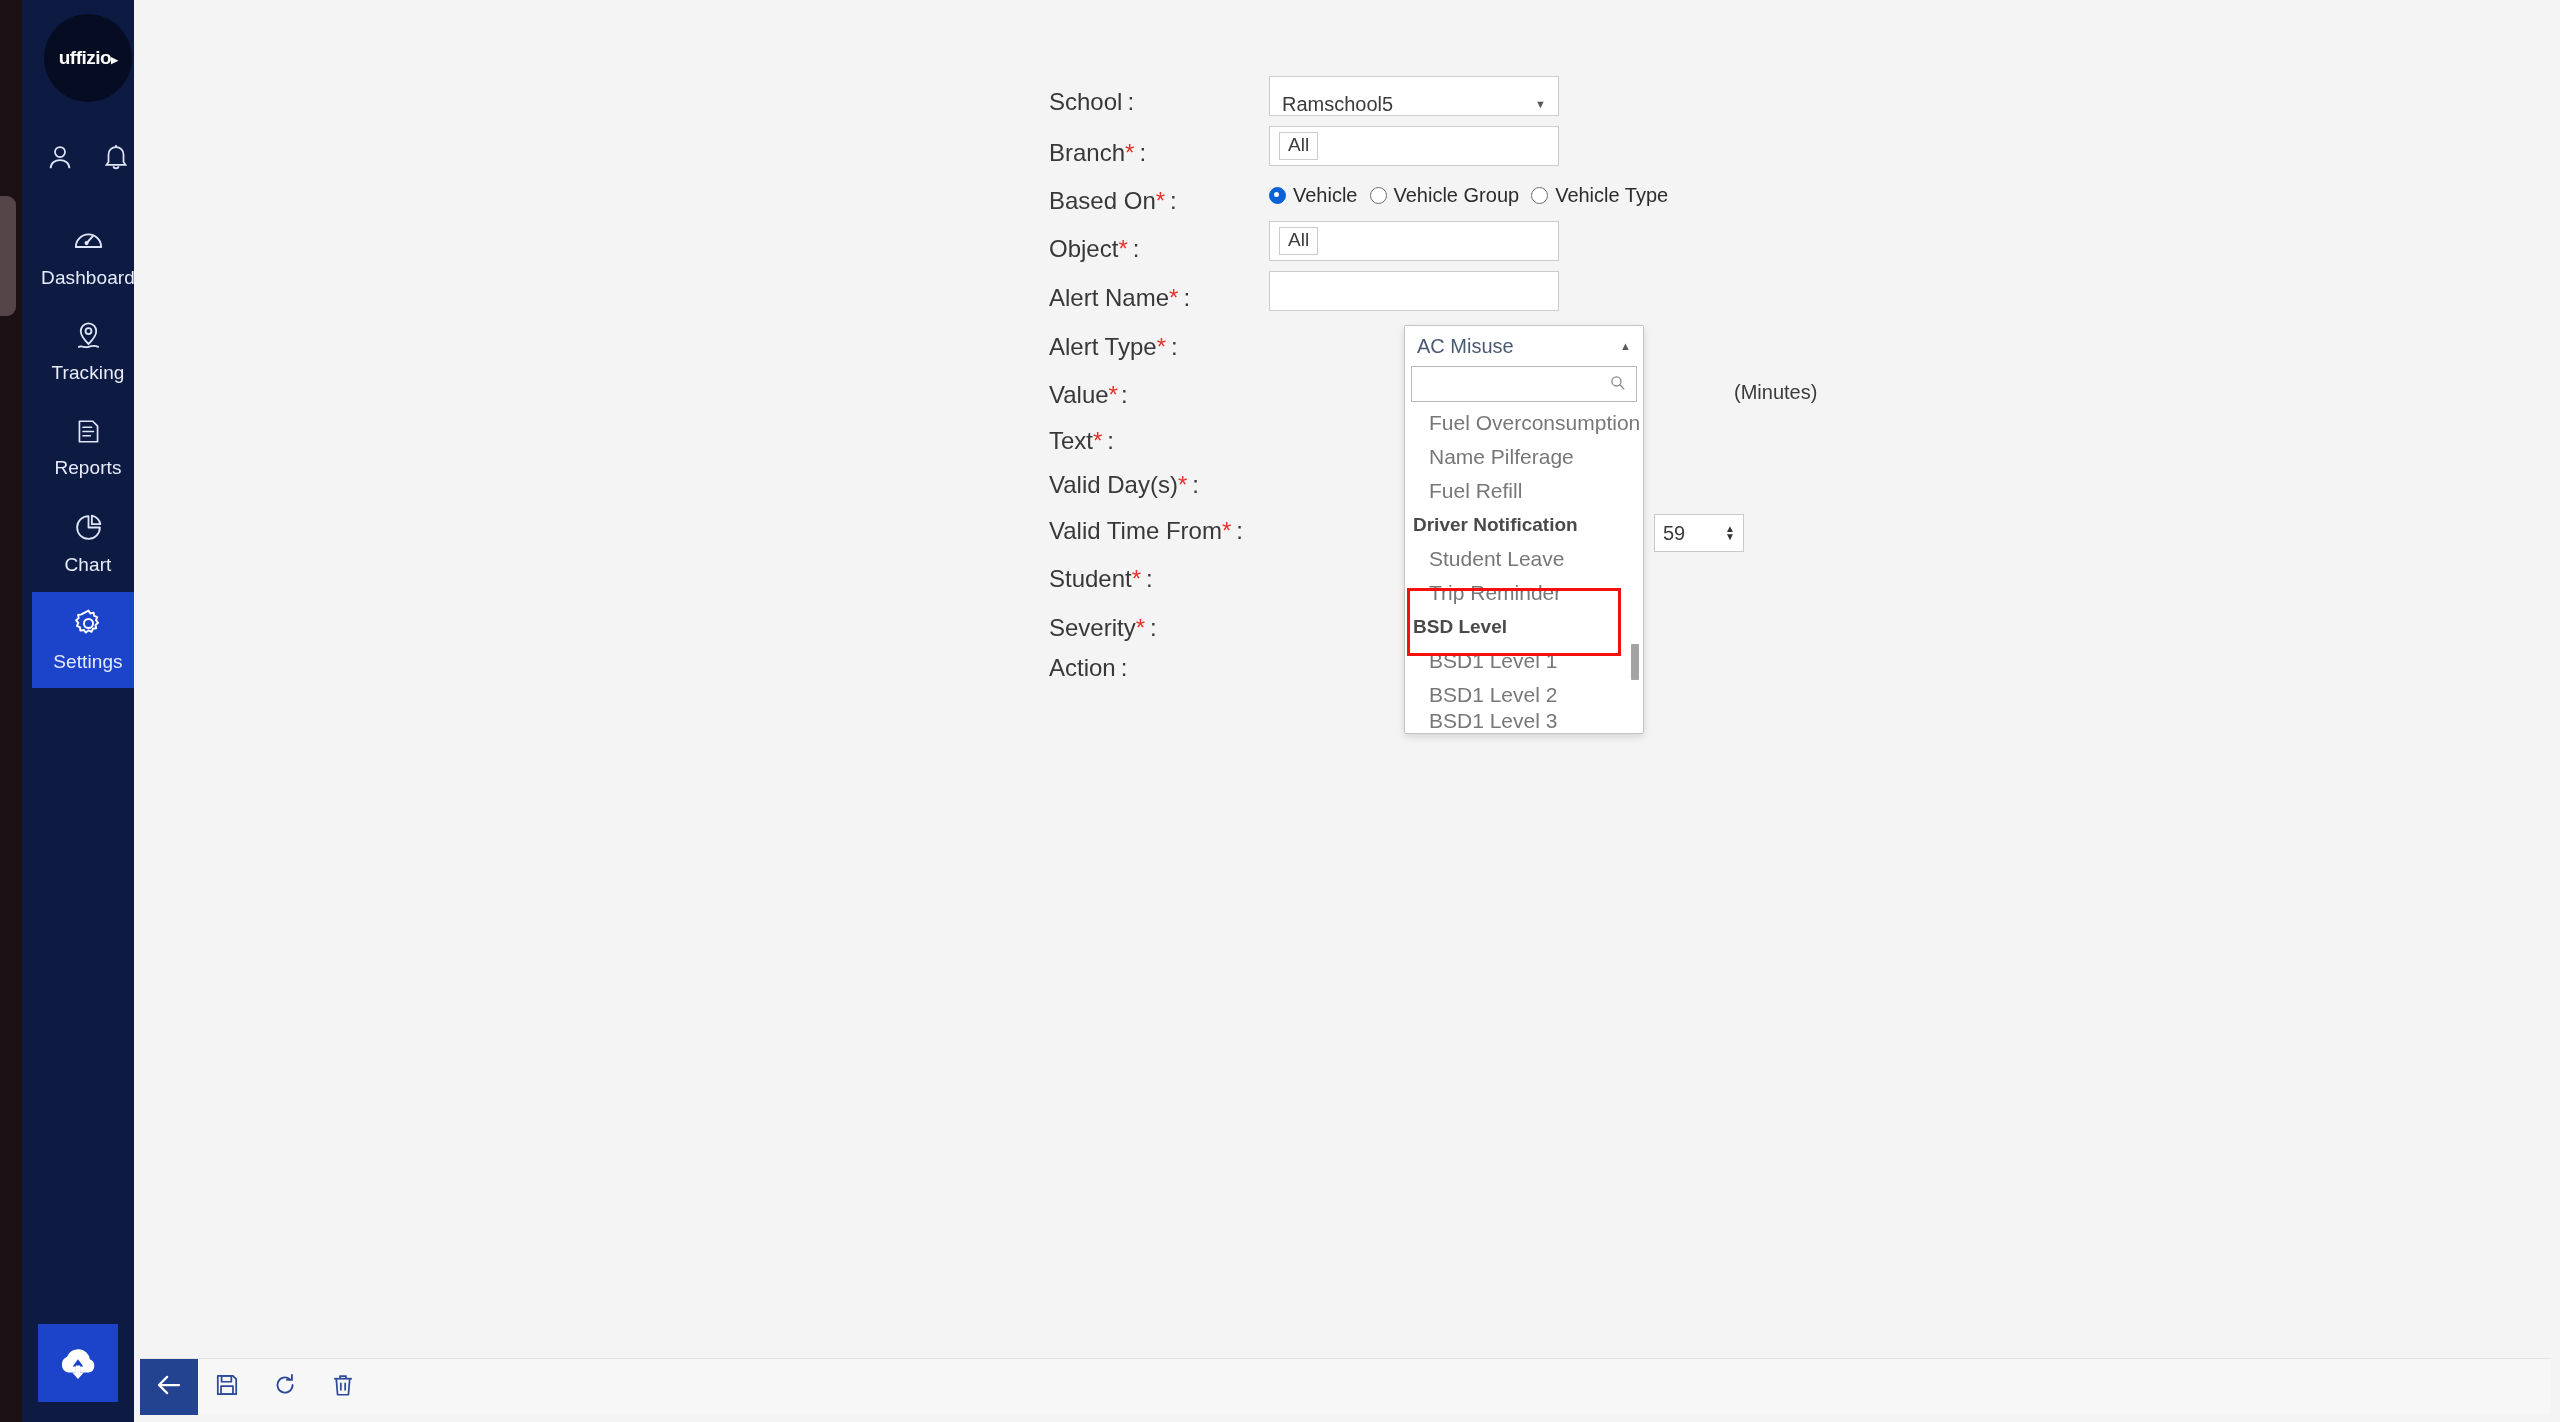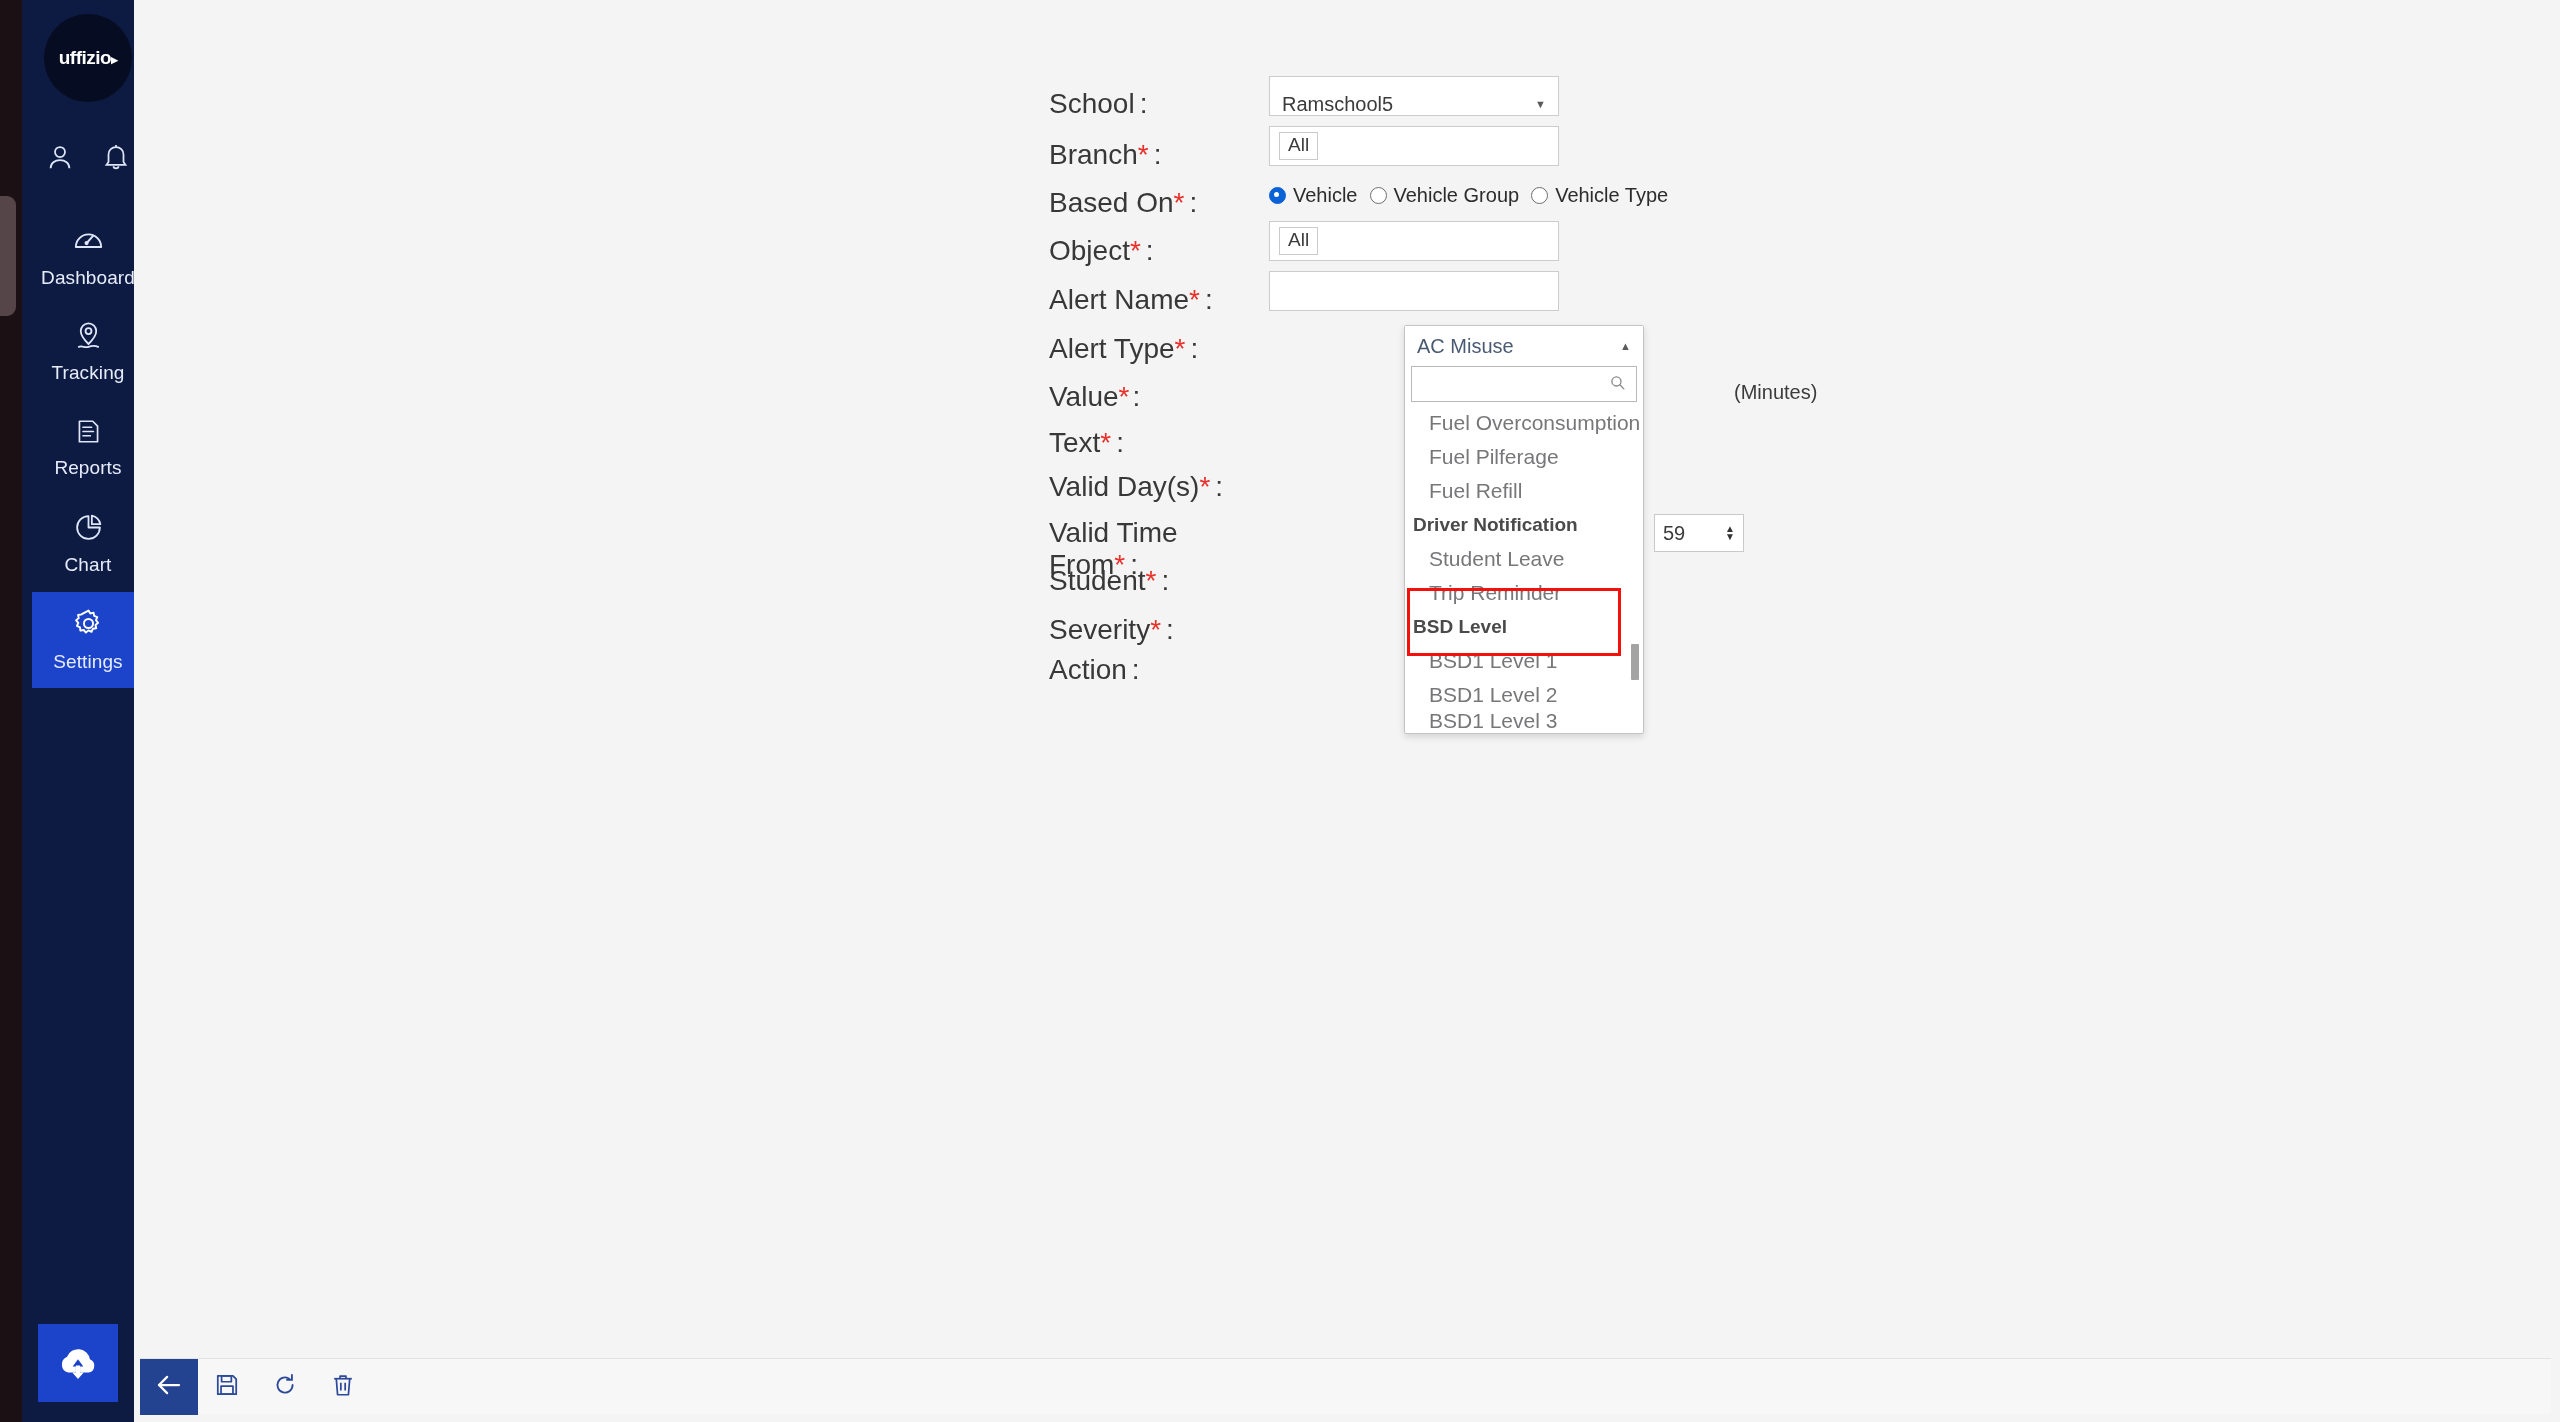--- a/index.html
+++ b/index.html
@@ -85,21 +85,21 @@
   }
 
   
   #form {
     position: absolute; left: 0; top: 66px;
     width: 2411px;
   }
   .lbl {
     position: absolute;
     width: 220px; text-align: left;
-    font-size: 28px; color: #383838;
+    font-size: 24px; color: #383838;
     left: 915px;
   }
   .req { color: #e8312a; }
 
   .ctl { position: absolute; left: 1135px; }
 
   .inp {
     width: 290px; height: 40px;
     background: #ffffff;
     border: 1px solid #cccccc;
@@ -402,21 +402,21 @@
           <svg width="17" height="17" viewBox="0 0 24 24" fill="none" stroke="#8a8a8a" stroke-width="1.9">
             <circle cx="10.5" cy="10.5" r="6.4"></circle>
               <path d="M15.3 15.3 21 21" stroke-linecap="round"></path>
           </svg>
         </span>
       </div>
     </div>
 
     <div id="dd-list">
       <div class="dd-opt">Fuel Overconsumption</div>
-      <div class="dd-opt">Fuel Pilferage</div>
+      <div class="dd-opt">Name Pilferage</div>
       <div class="dd-opt">Fuel Refill</div>
       <div class="dd-group">Driver Notification</div>
       <div class="dd-opt">Student Leave</div>
       <div class="dd-opt">Trip Reminder</div>
       <div class="dd-group">BSD Level</div>
       <div class="dd-opt">BSD1 Level 1</div>
       <div class="dd-opt">BSD1 Level 2</div>
       <div class="dd-opt dd-clip">BSD1 Level 3</div>
 
       <div id="dd-highlight"></div>

